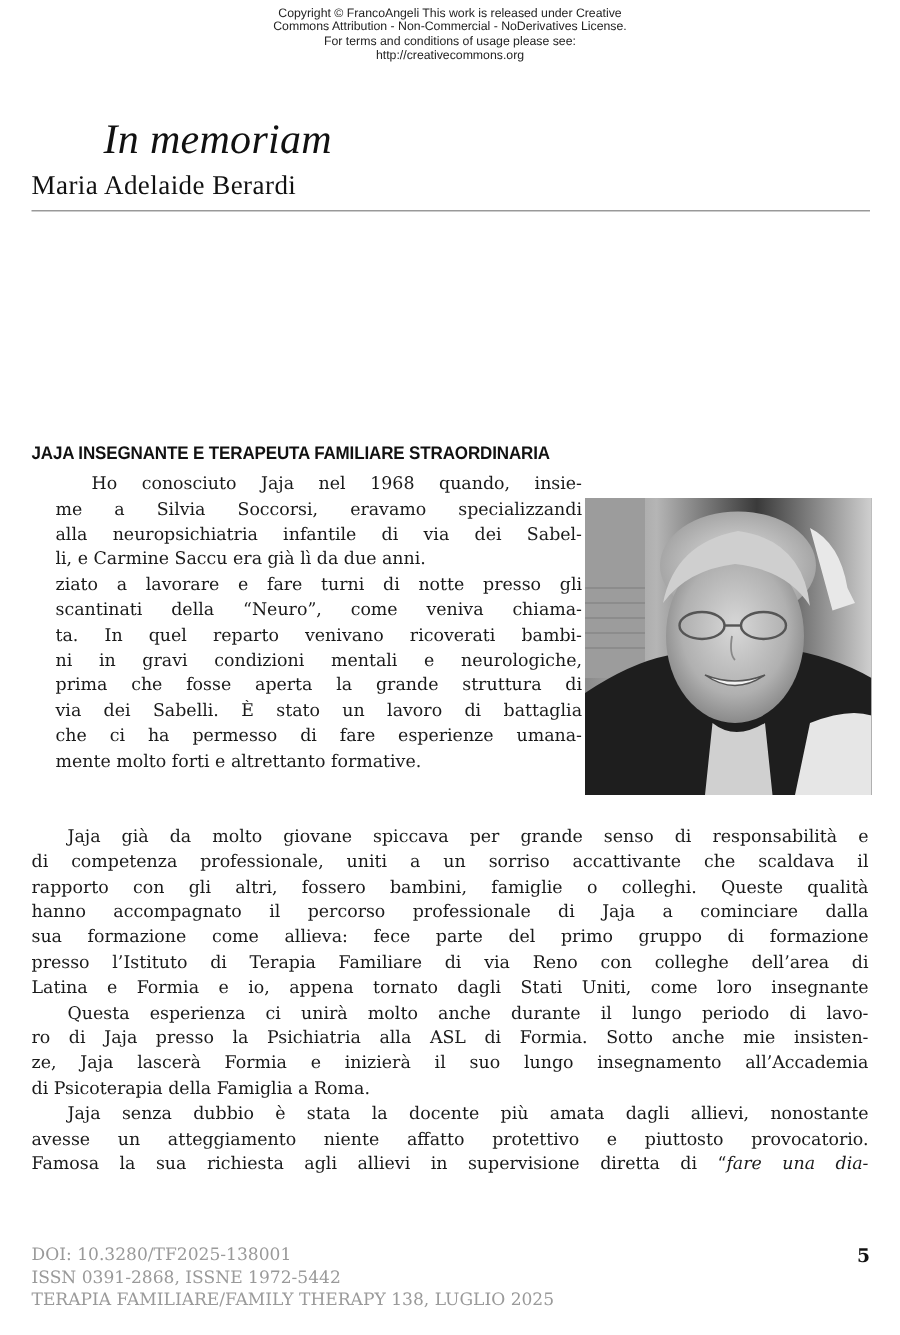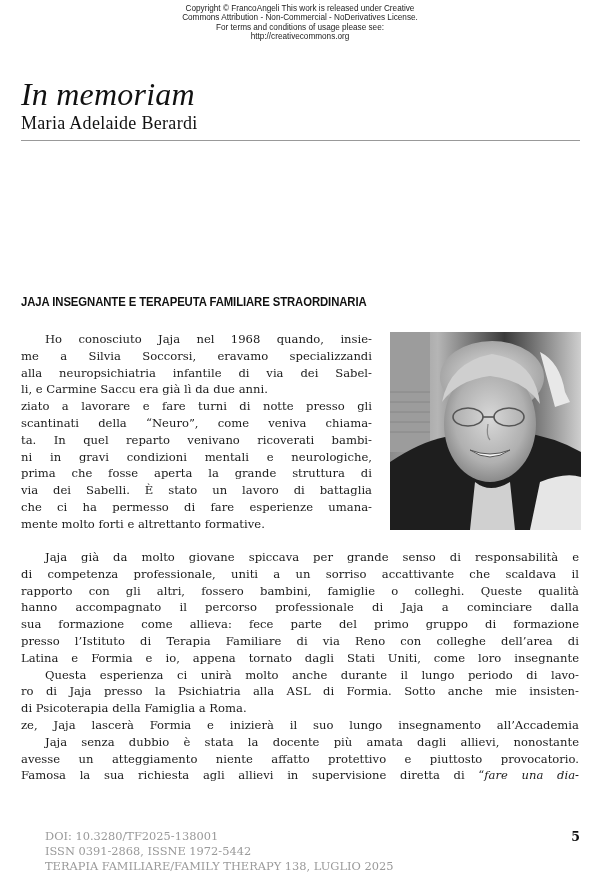--- a/index.html
+++ b/index.html
@@ -30,24 +30,25 @@
 
     .title-block {
       position: absolute;
       top: 80px;
       left: 21px;
       width: 560px;
     }
     .title-italic {
       font-family: "Liberation Serif", serif;
       font-style: italic;
-      font-size: 32px;
+      font-size: 28px;
       line-height: 28px;
       color: #111;
       letter-spacing: 0.2px;
+      margin-left: 48px;
     }
     .title-main {
       font-family: "Liberation Serif", serif;
       font-size: 18px;
       line-height: 30px;
       color: #111;
       letter-spacing: 0.3px;
     }
     .title-rule {
       position: absolute;
@@ -94,33 +95,33 @@
     .line {
       display: block;
       white-space: nowrap;
       text-align: justify;
       text-align-last: justify;
       height: 16.8px;
     }
     .line.last { text-align-last: left; }
     .line.indent { text-indent: 24px; }
 
-    .narrow { top: 331px; width: 351px; }
+    .narrow { top: 314px; width: 351px; margin-left: 16px; }
     .wide { top: 549px; width: 558px; }
 
     .footer {
       position: absolute;
       top: 829px;
       left: 21px;
       font-family: "DejaVu Serif", serif;
       font-size: 11.4px;
       line-height: 15.2px;
       color: #9a9a9a;
     }
-    .footer div { white-space: nowrap; margin-left: 24px; }
+    .footer div { white-space: nowrap; }
     .page-number {
       position: absolute;
       top: 829px;
       right: 20px;
       font-family: "DejaVu Serif", serif;
       font-size: 12.5px;
       line-height: 15px;
       color: #111;
       font-weight: bold;
     }
@@ -206,22 +207,22 @@
 <div class="body-text wide">
   <span class="line indent">Jaja già da molto giovane spiccava per grande senso di responsabilità e</span>
   <span class="line">di competenza professionale, uniti a un sorriso accattivante che scaldava il</span>
   <span class="line">rapporto con gli altri, fossero bambini, famiglie o colleghi. Queste qualità</span>
   <span class="line">hanno accompagnato il percorso professionale di Jaja a cominciare dalla</span>
   <span class="line">sua formazione come allieva: fece parte del primo gruppo di formazione</span>
   <span class="line">presso l’Istituto di Terapia Familiare di via Reno con colleghe dell’area di</span>
   <span class="line">Latina e Formia e io, appena tornato dagli Stati Uniti, come loro insegnante</span>
   <span class="line indent">Questa esperienza ci unirà molto anche durante il lungo periodo di lavo-</span>
   <span class="line">ro di Jaja presso la Psichiatria alla ASL di Formia. Sotto anche mie insisten-</span>
+  <span class="line">ze, Jaja lascerà Formia e inizierà il suo lungo insegnamento all’Accademia</span>
   <span class="line last">di Psicoterapia della Famiglia a Roma.</span>
-  <span class="line">ze, Jaja lascerà Formia e inizierà il suo lungo insegnamento all’Accademia</span>
   <span class="line indent">Jaja senza dubbio è stata la docente più amata dagli allievi, nonostante</span>
   <span class="line">avesse un atteggiamento niente affatto protettivo e piuttosto provocatorio.</span>
   <span class="line"><span>Famosa la sua richiesta agli allievi in supervisione diretta di “</span><em>fare una dia-</em></span>
 </div>
 
 <div class="footer">
   <div>DOI: 10.3280/TF2025-138001</div>
   <div>ISSN 0391-2868, ISSNE 1972-5442</div>
   <div>TERAPIA FAMILIARE/FAMILY THERAPY 138, LUGLIO 2025</div>
 </div>

